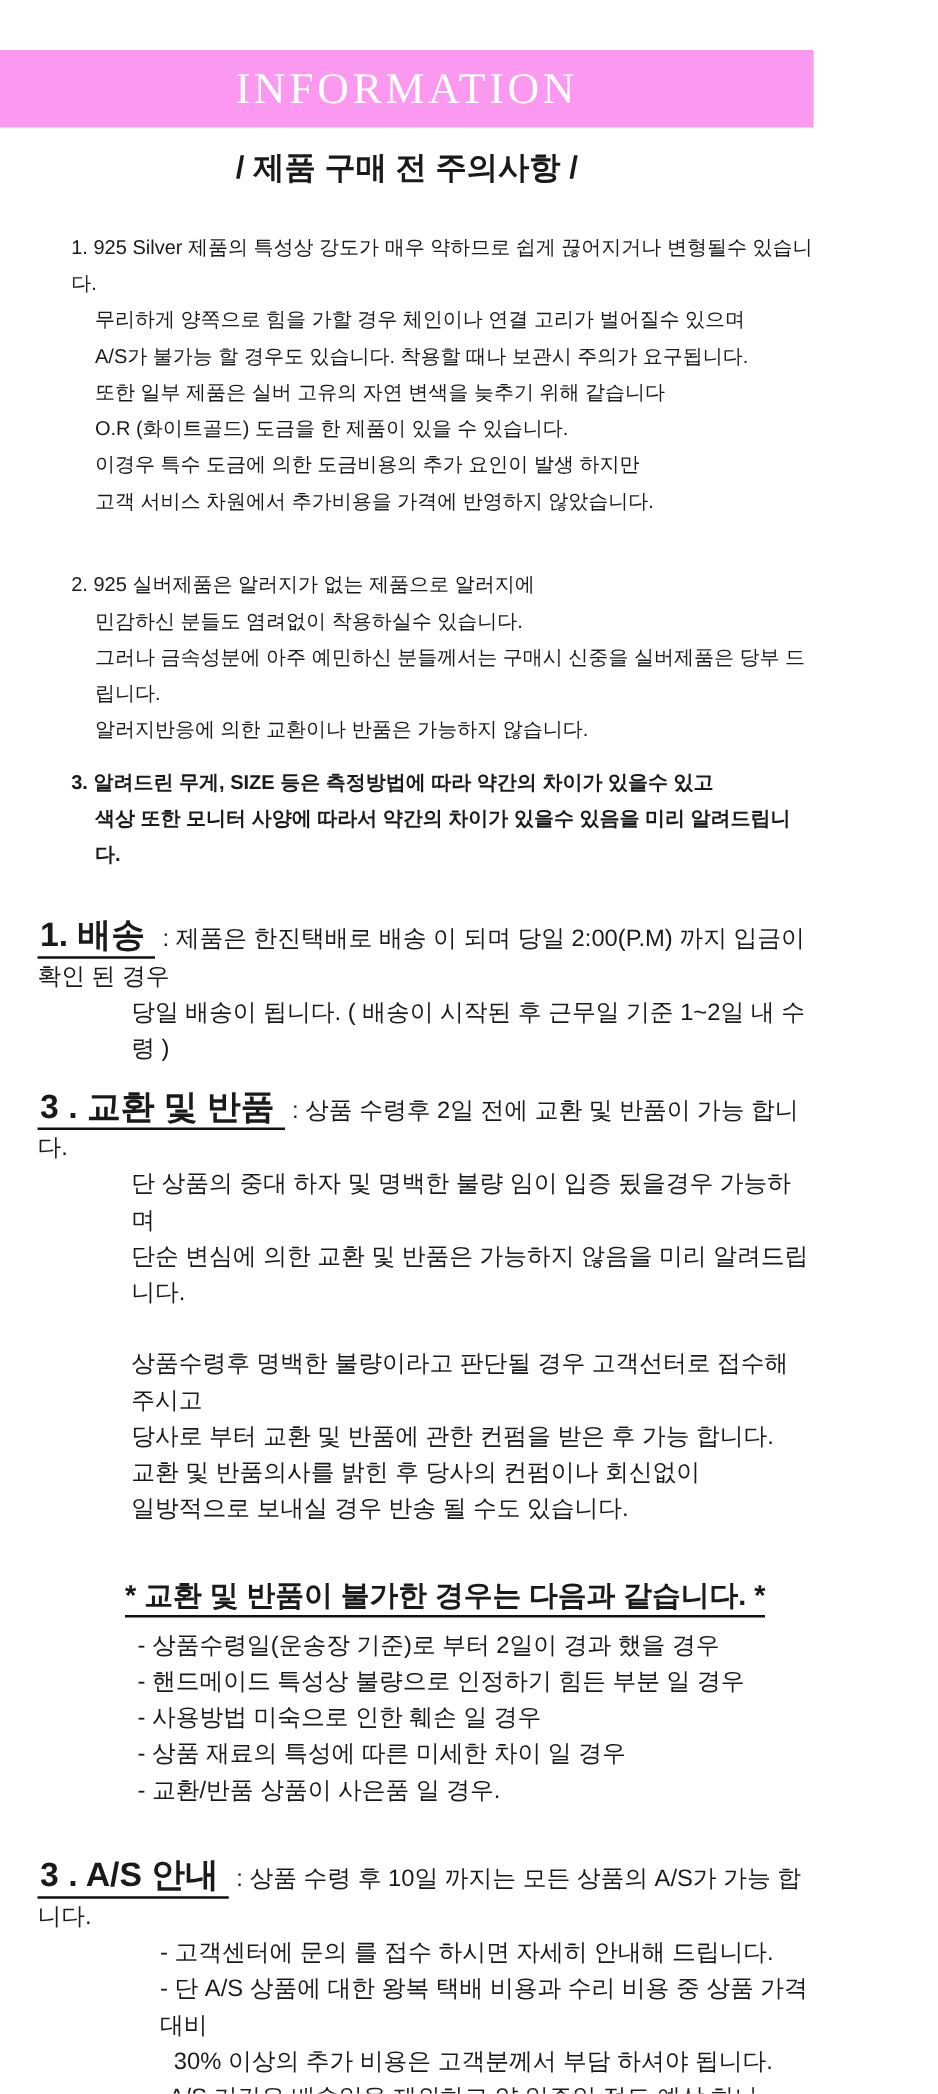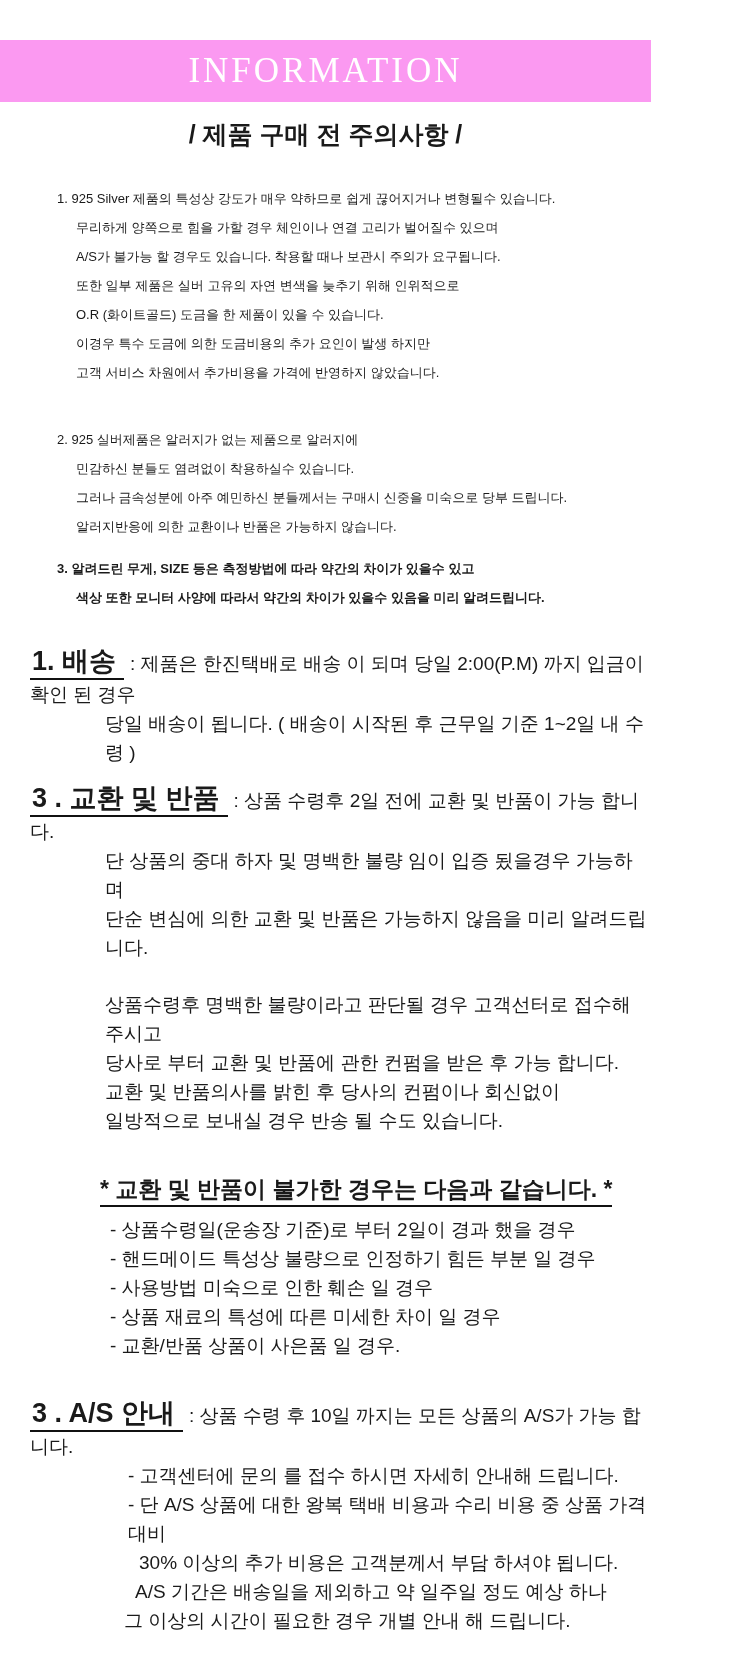--- a/index.html
+++ b/index.html
@@ -24,21 +24,21 @@
   }
 
   
   .sec-title {
     text-align: center; font-size: 25px; font-weight: 700; line-height: 32px;
   }
   .sec-title.first { margin-top: 16px; }
   .sec-title.second { margin-top: 96px; }
 
   
-  .notice { margin-top: 34px; padding-left: 57px; font-size: 13px; line-height: 29px; }
+  .notice { margin-top: 34px; padding-left: 57px; font-size: 16px; line-height: 29px; }
   .notice-item .cont { padding-left: 19px; }
   .notice-item.gap38 { margin-top: 38px; }
   .notice-item.gap28 { margin-top: 13px; font-weight: bold; }
 
   
   .block { font-size: 19px; line-height: 29px; }
   .block-head {
     display: inline-block;
     font-size: 27px; font-weight: 700; line-height: 31px;
     border-bottom: 2px solid #111;
@@ -76,29 +76,29 @@
     <span class="banner-title">INFORMATION</span>
   </div>
 
   <div class="sec-title first">/ 제품 구매 전 주의사항 /</div>
 
   <div class="notice">
     <div class="notice-item">
       <div>1. 925 Silver 제품의 특성상  강도가 매우 약하므로 쉽게 끊어지거나 변형될수 있습니다.</div>
       <div class="cont">무리하게 양쪽으로 힘을 가할 경우 체인이나 연결 고리가 벌어질수 있으며</div>
       <div class="cont">A/S가 불가능 할 경우도 있습니다.  착용할 때나 보관시 주의가 요구됩니다.</div>
-      <div class="cont">또한 일부 제품은 실버 고유의 자연 변색을 늦추기 위해 인위적으로</div>
+      <div class="cont">또한 일부 제품은 실버 고유의 자연 변색을 늦추기 위해 같습니다</div>
       <div class="cont">O.R (화이트골드) 도금을 한 제품이 있을 수 있습니다.</div>
       <div class="cont">이경우 특수 도금에 의한 도금비용의 추가 요인이 발생 하지만</div>
       <div class="cont">고객 서비스 차원에서 추가비용을 가격에 반영하지 않았습니다.</div>
     </div>
     <div class="notice-item gap38">
       <div>2. 925 실버제품은 알러지가 없는 제품으로 알러지에</div>
       <div class="cont">민감하신 분들도 염려없이 착용하실수 있습니다.</div>
-      <div class="cont">그러나 금속성분에 아주 예민하신 분들께서는 구매시 신중을 미숙으로 당부 드립니다.</div>
+      <div class="cont">그러나 금속성분에 아주 예민하신 분들께서는 구매시 신중을 실버제품은 당부 드립니다.</div>
       <div class="cont">알러지반응에 의한 교환이나 반품은 가능하지 않습니다.</div>
     </div>
     <div class="notice-item gap28">
       <div>3. 알려드린 무게, SIZE 등은 측정방법에 따라 약간의 차이가 있을수 있고</div>
       <div class="cont">색상 또한 모니터 사양에 따라서 약간의 차이가 있을수 있음을 미리 알려드립니다.</div>
     </div>
   </div>
 
 
   <div class="block" id="shipping">

